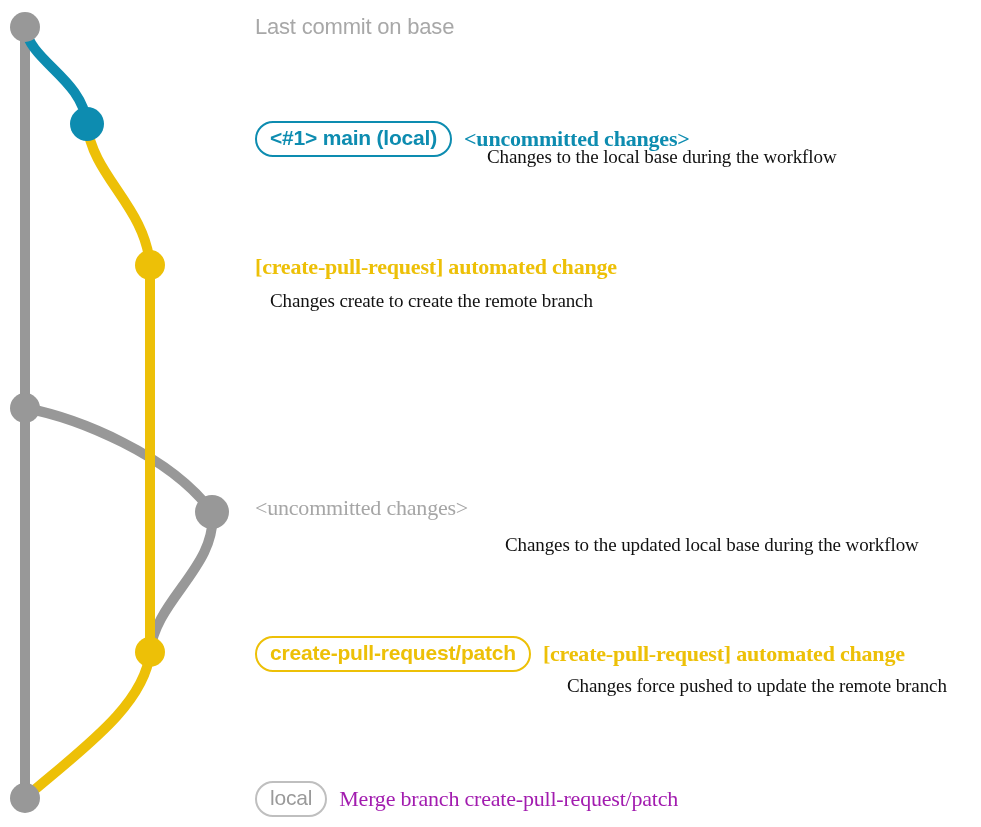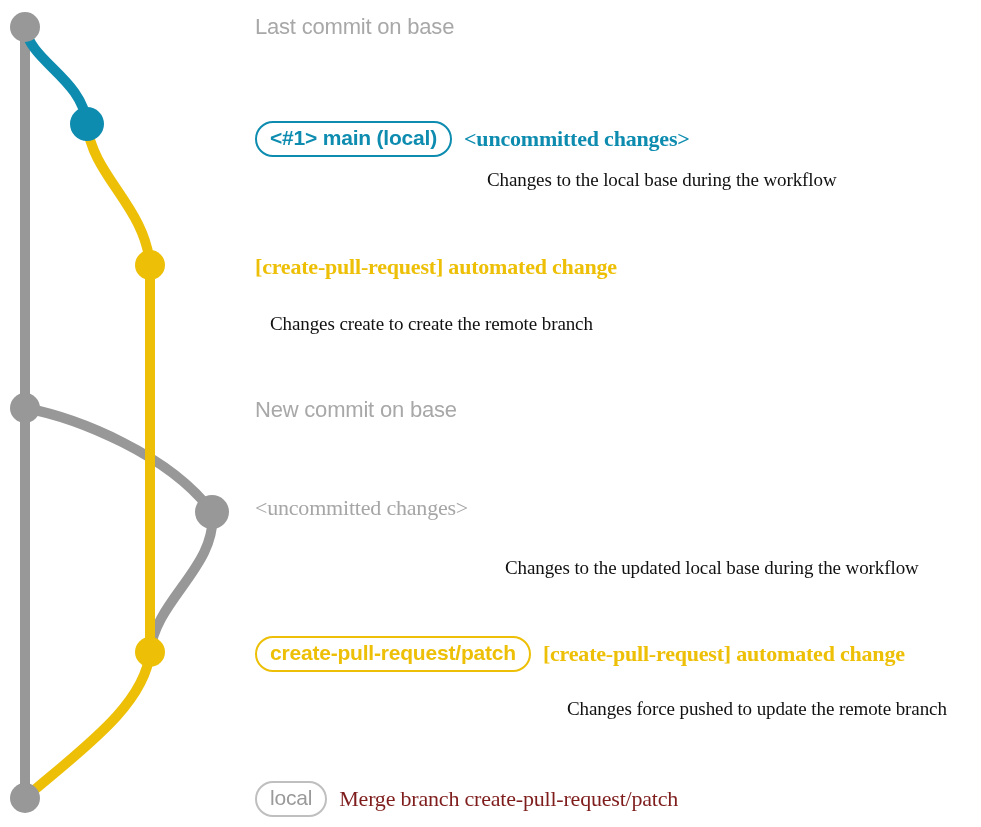--- a/index.html
+++ b/index.html
@@ -71,36 +71,35 @@
   }
   .subject.teal {
     color: #0d8cb0;
     font-weight: bold;
   }
   .subject.yellow {
     color: #edc007;
     font-weight: bold;
   }
   .subject.gray-plain {
-    color: #7f1d1d;
+    color: #a21caf;
     font-weight: normal;
   }
   .subject.gray-strong {
     color: #a6a6a6;
     font-weight: normal;
   }
   .gap-badge { margin-right: 12px; }
   .note {
     position: absolute;
     font-family: "Liberation Serif", serif;
     font-size: 19px;
     color: #111111;
     white-space: nowrap;
     letter-spacing: -0.1px;
-    margin-top: 23px;
   }
   .plain-title {
     position: absolute;
     font-size: 22px;
     color: #a8a8a8;
     letter-spacing: -0.2px;
     white-space: nowrap;
   }
 </style>
 </head>
@@ -149,21 +148,20 @@
       <span class="badge teal gap-badge">&lt;#1&gt; main (local)</span>
       <span class="subject teal">&lt;uncommitted changes&gt;</span>
     </div>
     <div class="note" style="left:487px; top:146px;">Changes to the local base during the workflow</div>
 
     <div class="row" style="left:255px; top:254px;">
       <span class="subject yellow">[create-pull-request] automated change</span>
     </div>
     <div class="note" style="left:270px; top:290px;">Changes create to create the remote branch</div>
 
-    <div class="plain-title" style="left:255px; top:397px;">New commit on base</div>
 
     <div class="row" style="left:255px; top:495px;">
       <span class="subject gray-strong">&lt;uncommitted changes&gt;</span>
     </div>
     <div class="note" style="left:505px; top:534px;">Changes to the updated local base during the workflow</div>
 
     <div class="row" style="left:255px; top:636px;">
       <span class="badge yellow gap-badge">create-pull-request/patch</span>
       <span class="subject yellow">[create-pull-request] automated change</span>
     </div>

